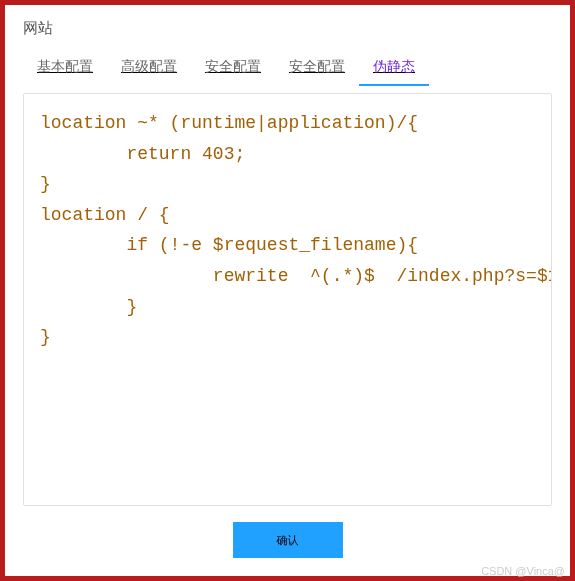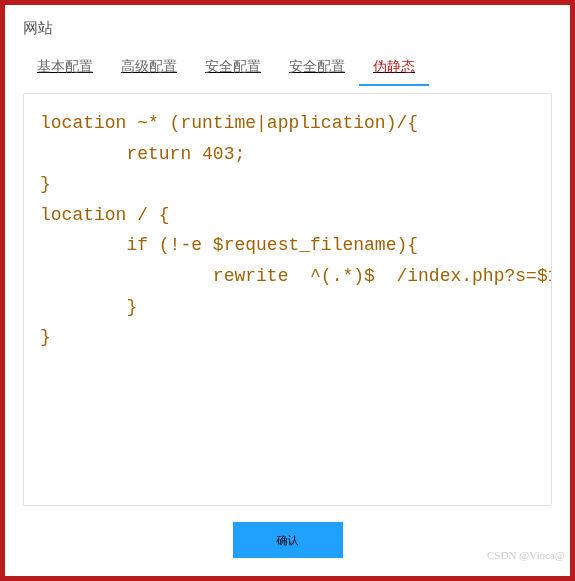--- a/index.html
+++ b/index.html
@@ -42,21 +42,21 @@
       text-decoration: underline;
     }
     .tab {
       padding: 10px 14px 8px;
       font-size: 14px;
       color: #666;
       cursor: pointer;
       border-bottom: 2px solid transparent;
     }
     .tab.active {
-      color: #b91c1c;
+      color: #6d28d9;
       border-bottom: 2px solid #20a0ff;
     }
     .config-box {
       flex: 1;
       border: 1px solid #e0e0e0;
       border-radius: 2px;
       background: #fff;
       padding: 14px 16px;
       font-family: Consolas, "Courier New", monospace;
       font-size: 18px;
@@ -76,25 +76,25 @@
       height: 36px;
       border: none;
       background: #20a0ff;
       color: #000000;
       font-size: 11px;
       cursor: pointer;
       font-family: inherit;
     }
     .watermark {
       position: absolute;
-      bottom: 20px;
+      bottom: 4px;
       right: 10px;
       font-size: 11px;
       color: #ccc;
-      font-family: Liberation Serif, serif;
+      font-family: Liberation Sans, sans-serif;
     }
   </style>
 </head>
 <body>
 
 <div class="dialog">
   <div class="header">
     <span>网站</span>
   </div>
   <div class="content">

